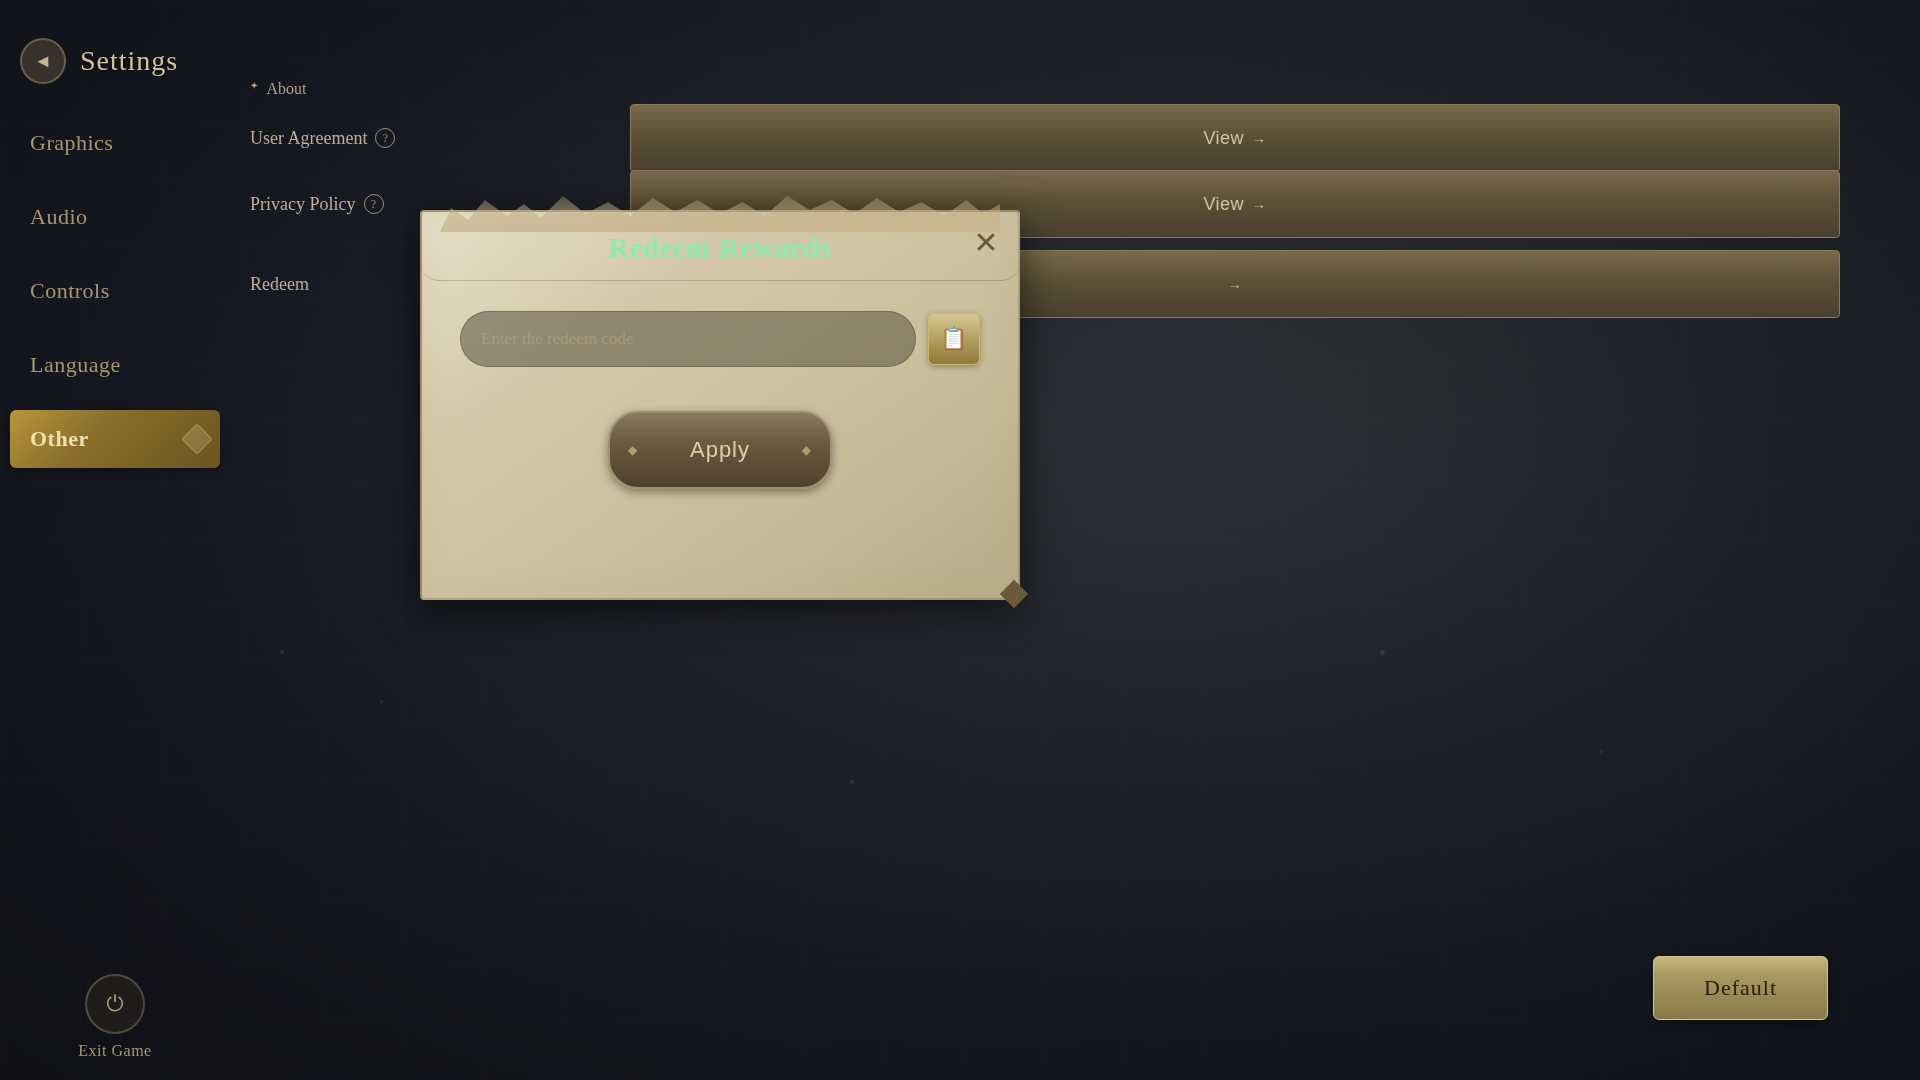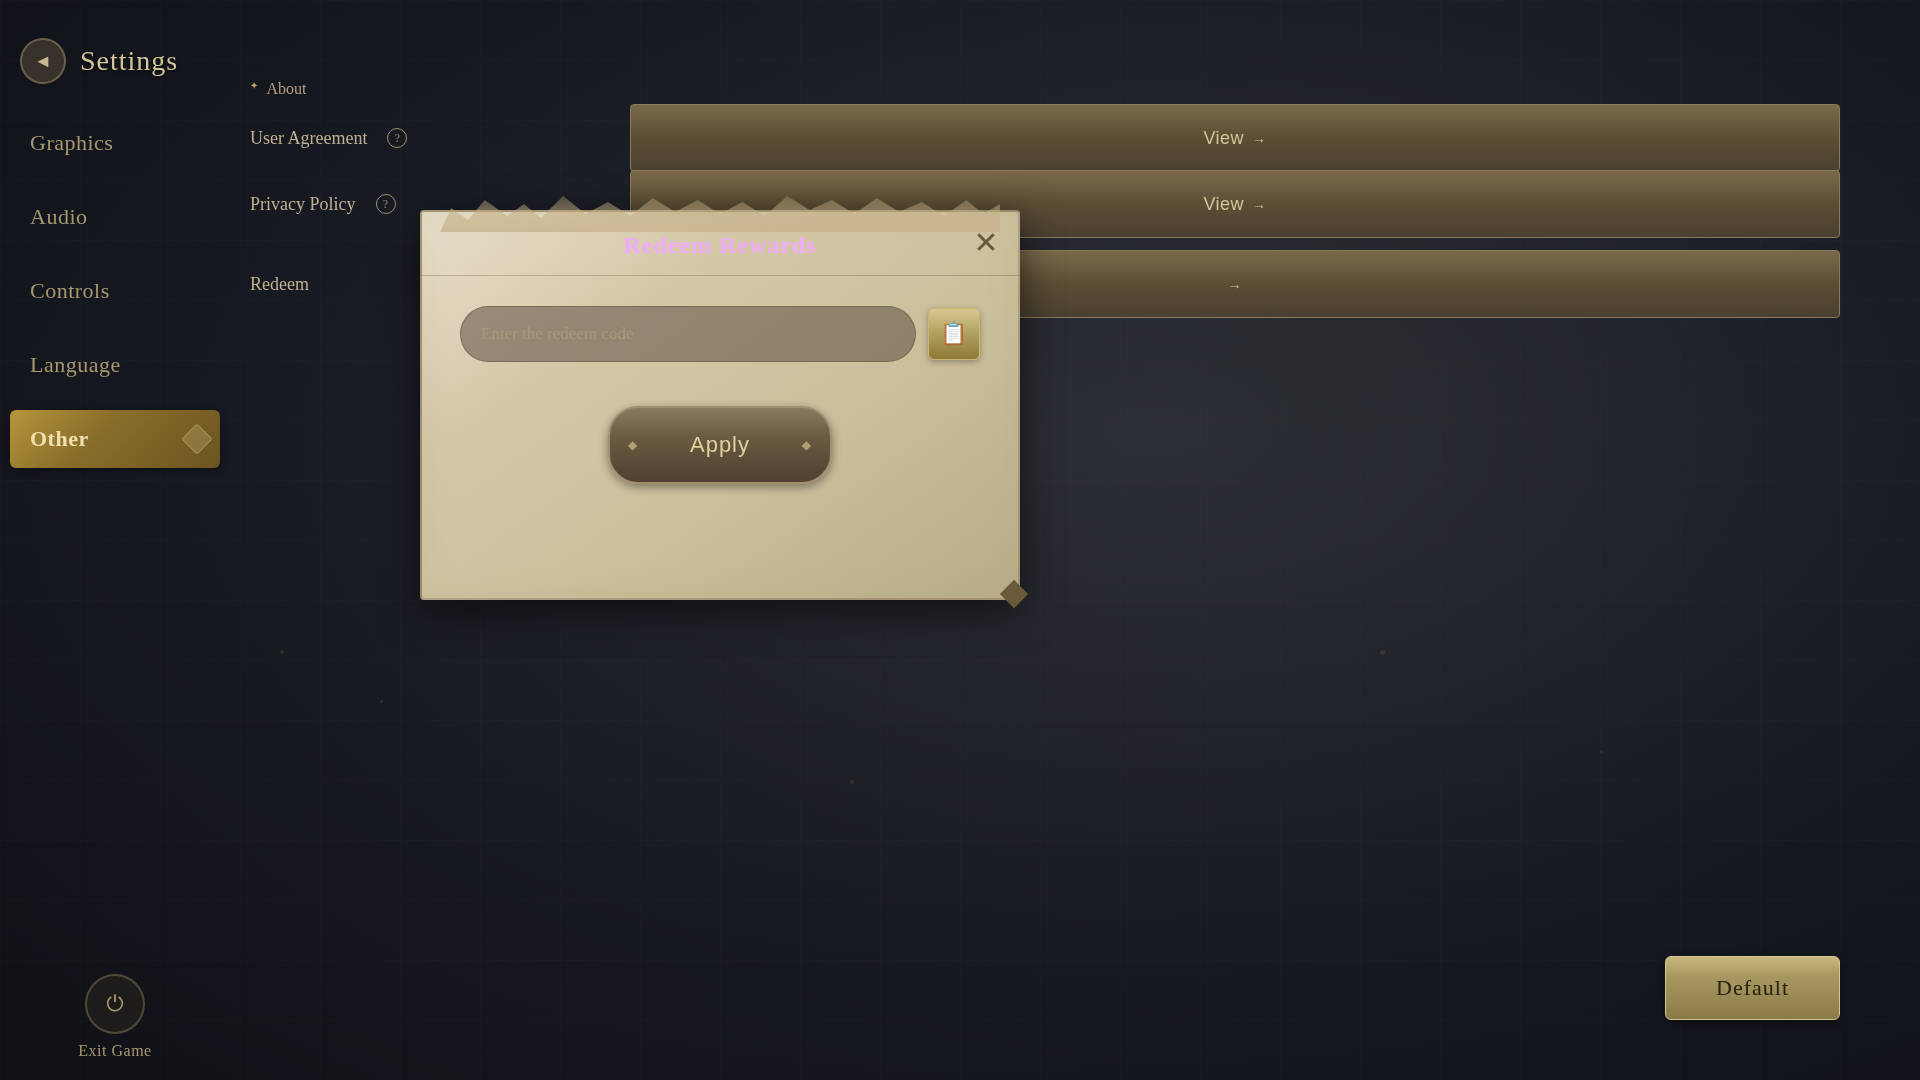--- a/index.html
+++ b/index.html
@@ -179,21 +179,21 @@
       height: 56px;
     }
 
     .row-label {
       color: #c0b090;
       font-size: 18px;
       width: 380px;
       flex-shrink: 0;
       display: flex;
       align-items: center;
-      gap: 20px;
+      gap: 8px;
     }
 
     .row-label .question-mark {
       width: 20px;
       height: 20px;
       border-radius: 50%;
       border: 1px solid #a09070;
       display: flex;
       align-items: center;
       justify-content: center;
@@ -223,21 +223,21 @@
 
     
     .redeem-section {
       margin-top: 24px;
     }
 
     
     .default-btn {
       position: absolute;
       bottom: 60px;
-      right: 80px;
+      right: 92px;
       z-index: 10;
       padding: 18px 50px;
       background: linear-gradient(to bottom, #c8b880 0%, #a89860 30%, #8a7a48 100%);
       border: 1px solid #d4c490;
       border-radius: 6px;
       color: #2a2010;
       font-size: 22px;
       font-family: 'Georgia', serif;
       cursor: pointer;
       letter-spacing: 1px;
@@ -280,25 +280,26 @@
       background: linear-gradient(to bottom, rgba(180,160,120,0.3) 0%, rgba(200,180,140,0.8) 100%);
       clip-path: polygon(0% 100%, 2% 40%, 5% 70%, 8% 20%, 12% 60%, 15% 30%, 18% 65%, 22% 10%, 26% 55%, 30% 25%, 34% 60%, 38% 15%, 42% 50%, 46% 20%, 50% 55%, 54% 25%, 58% 60%, 62% 10%, 66% 45%, 70% 20%, 74% 55%, 78% 15%, 82% 50%, 86% 25%, 90% 60%, 94% 20%, 97% 55%, 100% 30%, 100% 100%);
       z-index: 5;
     }
 
     .modal-header {
       position: relative;
       z-index: 10;
       text-align: center;
       padding: 22px 20px 16px;
-      color: #f0abfc;
-      font-size: 24px;
+      color: #86efac;
+      font-size: 28px;
       font-weight: bold;
       letter-spacing: 1px;
       border-bottom: 1px solid rgba(100,80,50,0.3);
+      border-radius: 19px;
     }
 
     
     .modal-close {
       position: absolute;
       top: 14px;
       right: 16px;
       z-index: 20;
       width: 36px;
       height: 36px;

